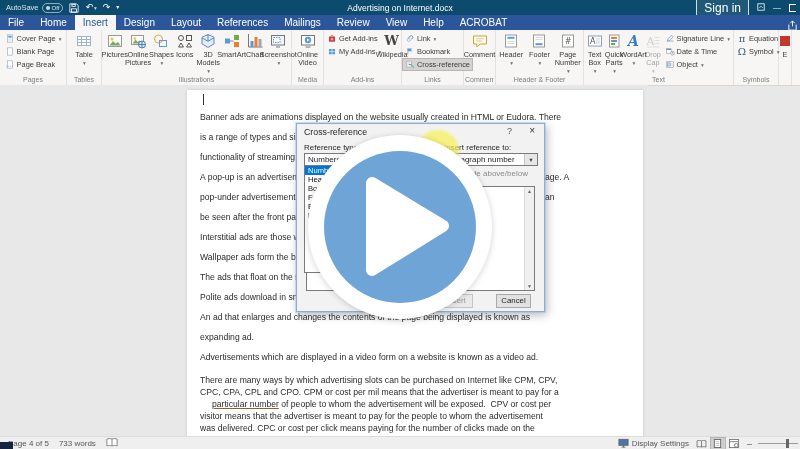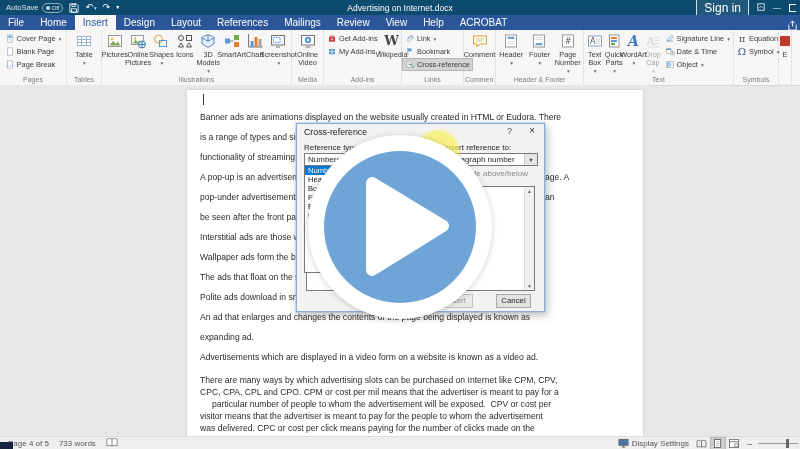--- a/index.html
+++ b/index.html
@@ -51,21 +51,21 @@
   .disabled{opacity:.45;}
   .glyph-ic{font-family:"DejaVu Serif",serif;color:#444;}
 
   
   .docarea{position:absolute;left:0;top:85px;width:648px;height:351px;background:#e8e8e8;}
   .page{position:absolute;left:187px;top:5px;width:456px;height:346px;background:#fff;box-shadow:0 0 3px rgba(0,0,0,.15);}
   .caret{position:absolute;left:16px;top:4px;width:1px;height:11px;background:#333;}
   .doctext{position:absolute;left:13px;top:17px;width:392px;color:#2b2b2b;}
   .doctext p{margin:0;font-size:8.6px;line-height:20px;white-space:pre-wrap;}
   .doctext p.sp1{font-size:8.6px;line-height:12px;margin-top:7px;}
-  .gram{text-decoration-color:#8a6430;padding-left:12px;}
+  .gram{text-decoration:underline;text-decoration-color:#8a6430;padding-left:12px;}
 
   
   .dialog{position:absolute;left:296px;top:123px;width:247px;height:187px;background:#f3f2f2;
           border:1px solid #88aed6;box-shadow:0 0 0 1px rgba(140,180,220,.35),2px 3px 9px rgba(0,0,0,.28);z-index:30;font-size:8px;color:#1f1f1f;}
   .dlg-title{position:absolute;left:7px;top:3px;font-size:8.8px;color:#222;}
   .dlg-help{position:absolute;right:32px;top:2px;font-size:9px;color:#555;}
   .dlg-close{position:absolute;right:9px;top:1px;font-size:10px;color:#333;}
   .dlg-label1{position:absolute;left:7px;top:19px;}
   .dlg-label2{position:absolute;left:147px;top:19px;}
   .combo{position:absolute;height:13px;background:#fff;border:1px solid #7a7a7a;box-sizing:border-box;

